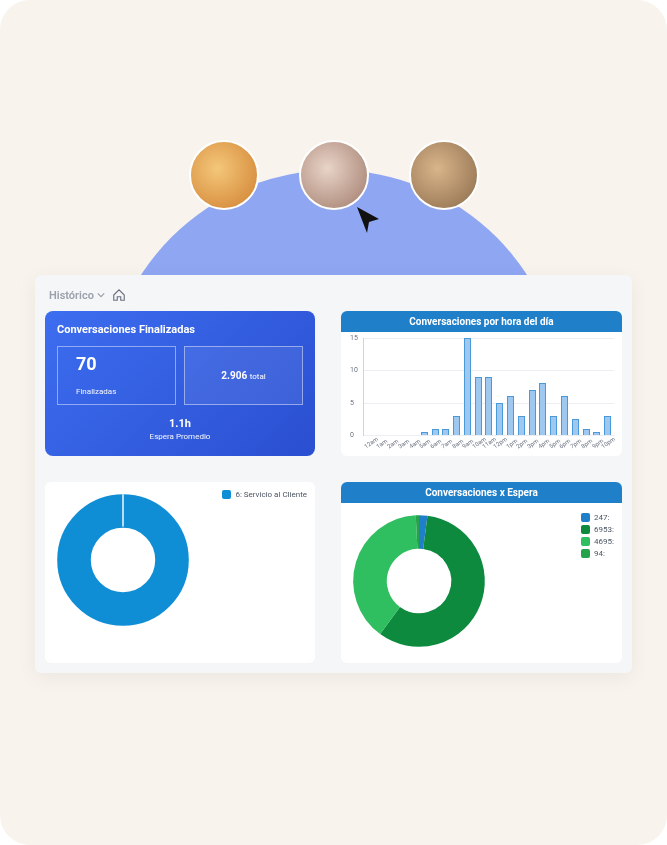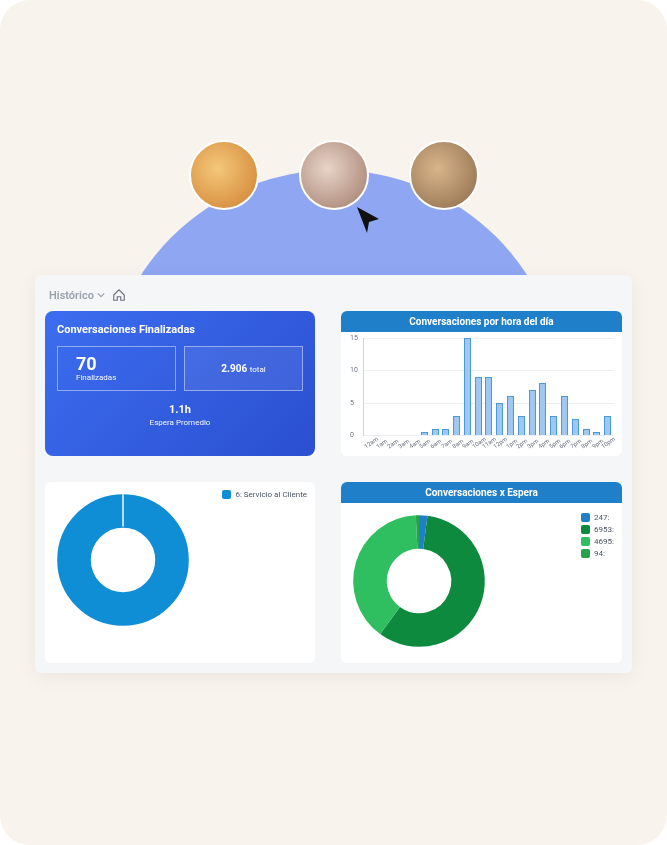--- a/index.html
+++ b/index.html
@@ -162,21 +162,21 @@
   }
   .kpi-box.primary {
     background: rgba(255,255,255,0.0);
   }
   .kpi-box.secondary {
     background: rgba(255,255,255,0.08);
     display:flex; align-items:center; justify-content:center;
     font-size:10px;
   }
   .kpi-value { font-size: 18px; font-weight: 700; line-height:1;}
-  .kpi-label { font-size: 8px; margin-top:0; opacity:0.95;}
+  .kpi-label { font-size: 8px; margin-top:14px; opacity:0.95;}
   .stats-row {
     display: flex;
   }
   .stat {
     flex: 1;
     text-align: center;
   }
   .stat-value { font-size: 11px; font-weight: 700; }
   .stat-label { font-size: 8px; margin-top:2px; opacity:0.95;}
   .panel-header {

